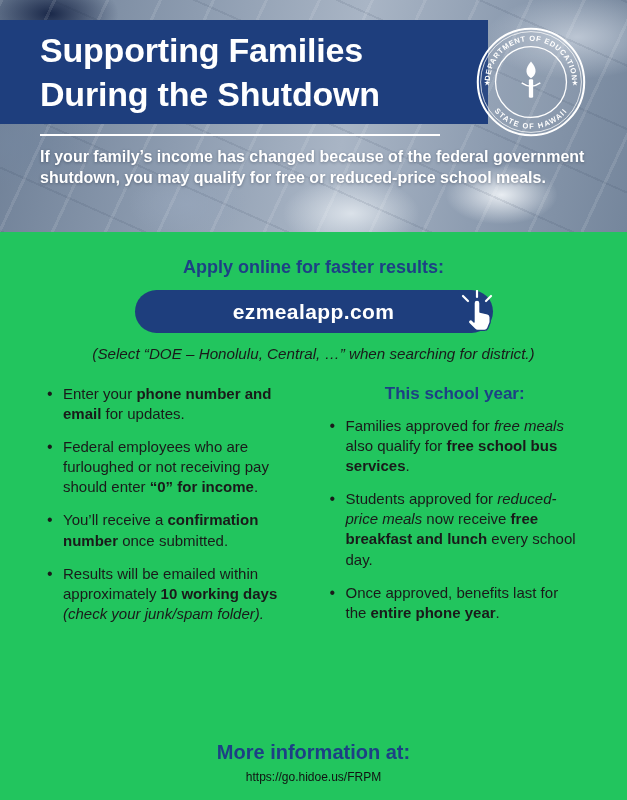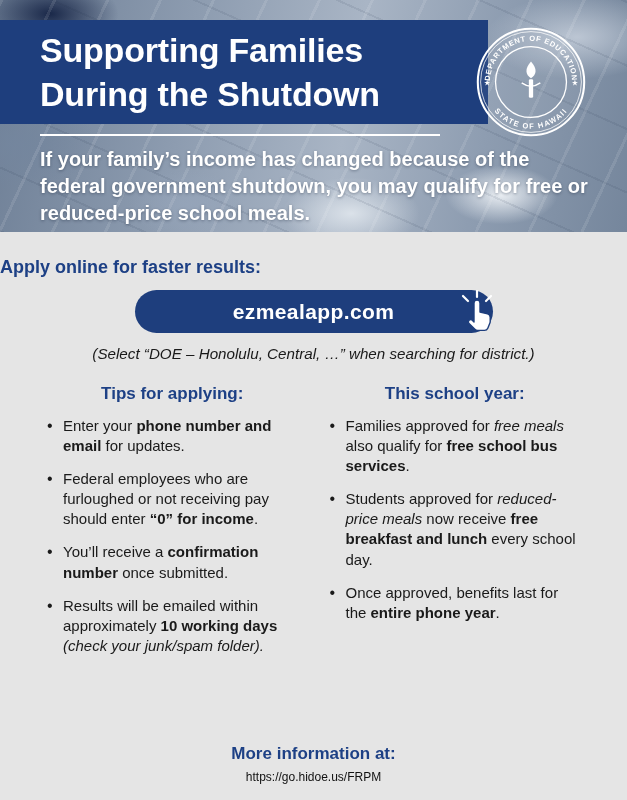--- a/index.html
+++ b/index.html
@@ -1,18 +1,18 @@
 <!DOCTYPE html>
 <html><head>
 <meta charset="utf-8">
 <style>
   * { margin:0; padding:0; box-sizing:border-box; }
   html,body { width:627px; height:800px; }
   body { font-family:"Liberation Sans", sans-serif; background:#ffffff; color:#1a1a1a; }
-  .page { position:relative; width:627px; height:800px; overflow:hidden; background:#e5e5e5; }
+  .page { position:relative; width:627px; height:800px; overflow:hidden; background:#22c55e; }
 
   
   .hero { position:relative; width:100%; height:232px; overflow:hidden;
     background:
       radial-gradient(ellipse 95px 50px at 8% 6%, rgba(18,32,66,.92), rgba(18,32,66,0) 72%),
       radial-gradient(ellipse 130px 60px at 92% 16%, rgba(198,207,219,.85), rgba(198,207,219,0) 70%),
       radial-gradient(ellipse 80px 42px at 80% 84%, rgba(238,242,246,.95), rgba(238,242,246,0) 70%),
       radial-gradient(ellipse 95px 50px at 56% 92%, rgba(228,234,240,.85), rgba(228,234,240,0) 72%),
       radial-gradient(ellipse 85px 48px at 30% 88%, rgba(150,165,186,.85), rgba(150,165,186,0) 70%),
       radial-gradient(ellipse 110px 60px at 3% 62%, rgba(116,134,158,.9), rgba(116,134,158,0) 72%),
@@ -21,46 +21,46 @@
   .hero::before { content:""; position:absolute; inset:0;
     background:
       repeating-linear-gradient(115deg, rgba(255,255,255,.10) 0 3px, rgba(255,255,255,0) 3px 48px),
       repeating-linear-gradient(24deg, rgba(28,42,68,.09) 0 2px, rgba(28,42,68,0) 2px 58px);
   }
   .title-band { position:absolute; top:20px; left:0; width:488px; height:104px; background:#1e3e7d;
     display:flex; flex-direction:column; justify-content:center; padding-left:40px; }
   .title { color:#ffffff; font-size:34px; font-weight:700; line-height:1.3; letter-spacing:-.2px; }
   .rule { position:absolute; top:134px; left:40px; width:400px; height:2px; background:#ffffff; }
   .subtitle { position:absolute; top:146px; left:40px; width:560px; color:#ffffff; font-weight:700;
-    font-size:20px; line-height:1.34; text-shadow:0 1px 3px rgba(10,20,40,.35); }
+    font-size:16px; line-height:1.34; text-shadow:0 1px 3px rgba(10,20,40,.35); }
   .seal { position:absolute; top:26px; right:40px; width:112px; height:112px; }
   .seal text { font-family:"Liberation Sans", sans-serif; font-weight:700; }
 
   
-  .apply-heading { margin-top:25px; color:#1d4085; font-weight:700; font-size:18px; }
+  .apply-heading { margin-top:25px; text-align:center; color:#1d4085; font-weight:700; font-size:18px; }
   .pill { position:relative; display:flex; align-items:center; justify-content:center;
     margin:12px auto 12px; width:358px; height:43px; background:#1e3e7d; border-radius:22px; text-decoration:none; }
   .pill-label { color:#ffffff; font-weight:700; font-size:21px; letter-spacing:.4px; }
   .cursor-icon { position:absolute; right:-8px; top:0px; }
   .select-note { margin-top:4px; text-align:center; font-style:italic; font-size:15.2px; color:#1a1a1a; }
 
   
   .columns { display:flex; margin-top:22px; padding:0 46px; gap:30px; }
   .col { flex:1; min-width:0; }
   .col-heading { text-align:center; color:#1d4085; font-weight:700; font-size:17px; margin-bottom:12px; }
   ul.bullets { list-style:none; }
   ul.bullets li { position:relative; padding-left:17px; font-size:15px; line-height:1.34;
     margin-bottom:13px; color:#1a1a1a; }
   ul.bullets li::before { content:"•"; position:absolute; left:1px; top:-1px; font-size:16px; color:#1a1a1a; }
   .b { font-weight:700; }
   .i { font-style:italic; }
 
   
   .footer { position:absolute; left:0; right:0; bottom:16px; text-align:center; }
-  .footer-heading { color:#1d4085; font-weight:700; font-size:17px; }
+  .footer-heading { color:#1d4085; font-weight:700; font-size:20px; }
   .footer-url { display:block; margin-top:6px; font-size:12px; color:#111111; text-decoration:none; }
 </style>
 </head>
 <body>
 
 <div class="page">
 
   <header class="hero">
     <div class="title-band">
       <h1 class="title"><span>Supporting Families</span><br><span>During the Shutdown</span></h1>
@@ -104,21 +104,20 @@
           <path d="M27 11 L32 6"></path>
         </g>
         <path d="M15 29 V13 a3 3 0 0 1 6 0 v9 l7.6 1.9 a3.5 3.5 0 0 1 2.6 3.4 v4.1 c0 .7 -.1 1.3 -.4 1.9 l-2 4.9 a3.6 3.6 0 0 1 -3.3 2.2 h-6.9 c-1 0 -2 -.4 -2.7 -1.1 l-6.1 -6.1 a2.3 2.3 0 0 1 3.2 -3.2 l2 2 z" fill="#ffffff" stroke="#1e3e7d" stroke-width="1.4" stroke-linejoin="round"></path>
       </svg>
     </a>
 
     <p class="select-note">(Select “DOE – Honolulu, Central, …” when searching for district.)</p>
 
     <section class="columns">
       <div class="col">
-        <h3 class="col-heading">Tips for applying:</h3>
         <ul class="bullets">
             <li><span>Enter your </span><span class="b">phone number and email</span><span> for updates.</span></li>
             <li><span>Federal employees who are furloughed or not receiving pay should enter </span><span class="b">“0” for income</span><span>.</span></li>
             <li><span>You’ll receive a </span><span class="b">confirmation number</span><span> once submitted.</span></li>
             <li><span>Results will be emailed within approximately </span><span class="b">10 working days</span><span> </span><span class="i">(check your junk/spam folder).</span></li>
           </ul>
       </div>
       <div class="col">
         <h3 class="col-heading">This school year:</h3>
         <ul class="bullets">

